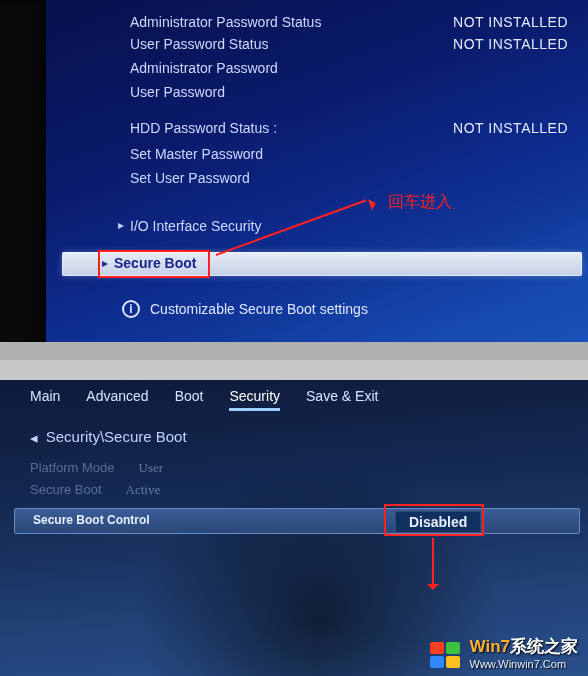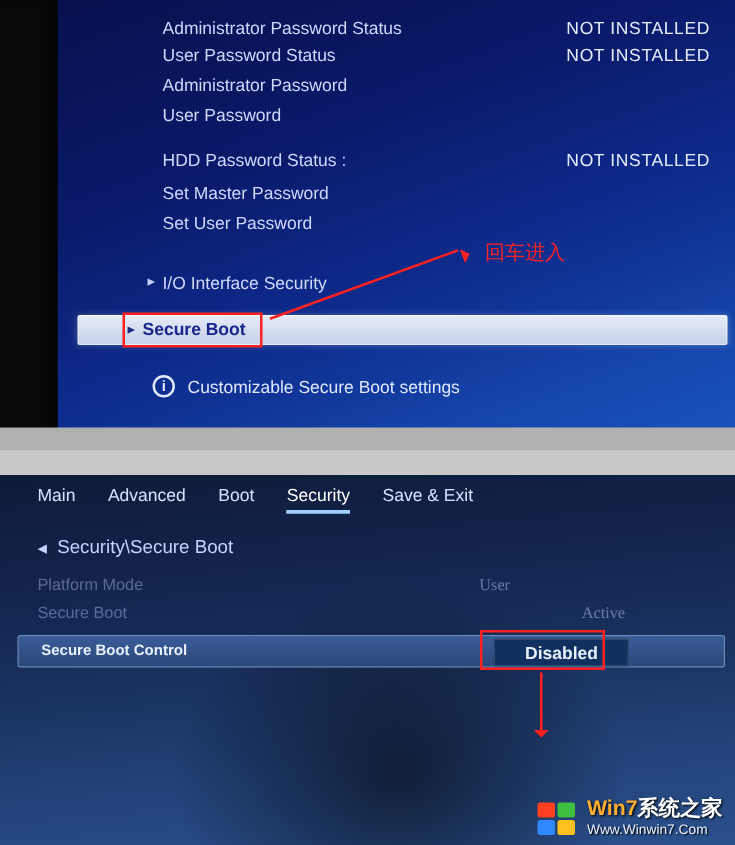--- a/index.html
+++ b/index.html
@@ -156,23 +156,23 @@
   .crumb-chev {
     display: inline-block;
     transform: translateY(1px);
     margin-right: 4px;
   }
 
   .sb-row {
     position: absolute;
     left: 30px; right: 20px;
     display: flex;
-    justify-content: space-between;
     font-size: 13px;
     color: #aebfe8;
+    gap: 24px;
   }
   .sb-row .lbl { }
   .sb-row .val { color: #c8d8ff; font-family: Liberation Serif, serif; }
 
   .sb-sel {
     position: absolute;
     left: 14px; right: 8px;
     height: 26px;
     background: linear-gradient(#3a5c98, #2a4878);
     border: 1px solid #6a8ac0;
@@ -181,21 +181,21 @@
   .sb-sel .lbl {
     position: absolute;
     left: 18px; top: 4px;
     color: #e6f0ff;
     font-weight: 600;
     font-size: 12px;
   }
   .sb-sel .valbox {
     position: absolute;
     left: 380px; top: 2px;
-    padding: 2px 24px;
+    padding: 2px 13px;
     background: #103060;
     color: #e6f0ff;
     font-weight: 600;
     font-size: 14px;
     border: 1px solid #304a70;
   }
   .red-box-2 {
     position: absolute;
     border: 2px solid #ff2020;
     pointer-events: none;

